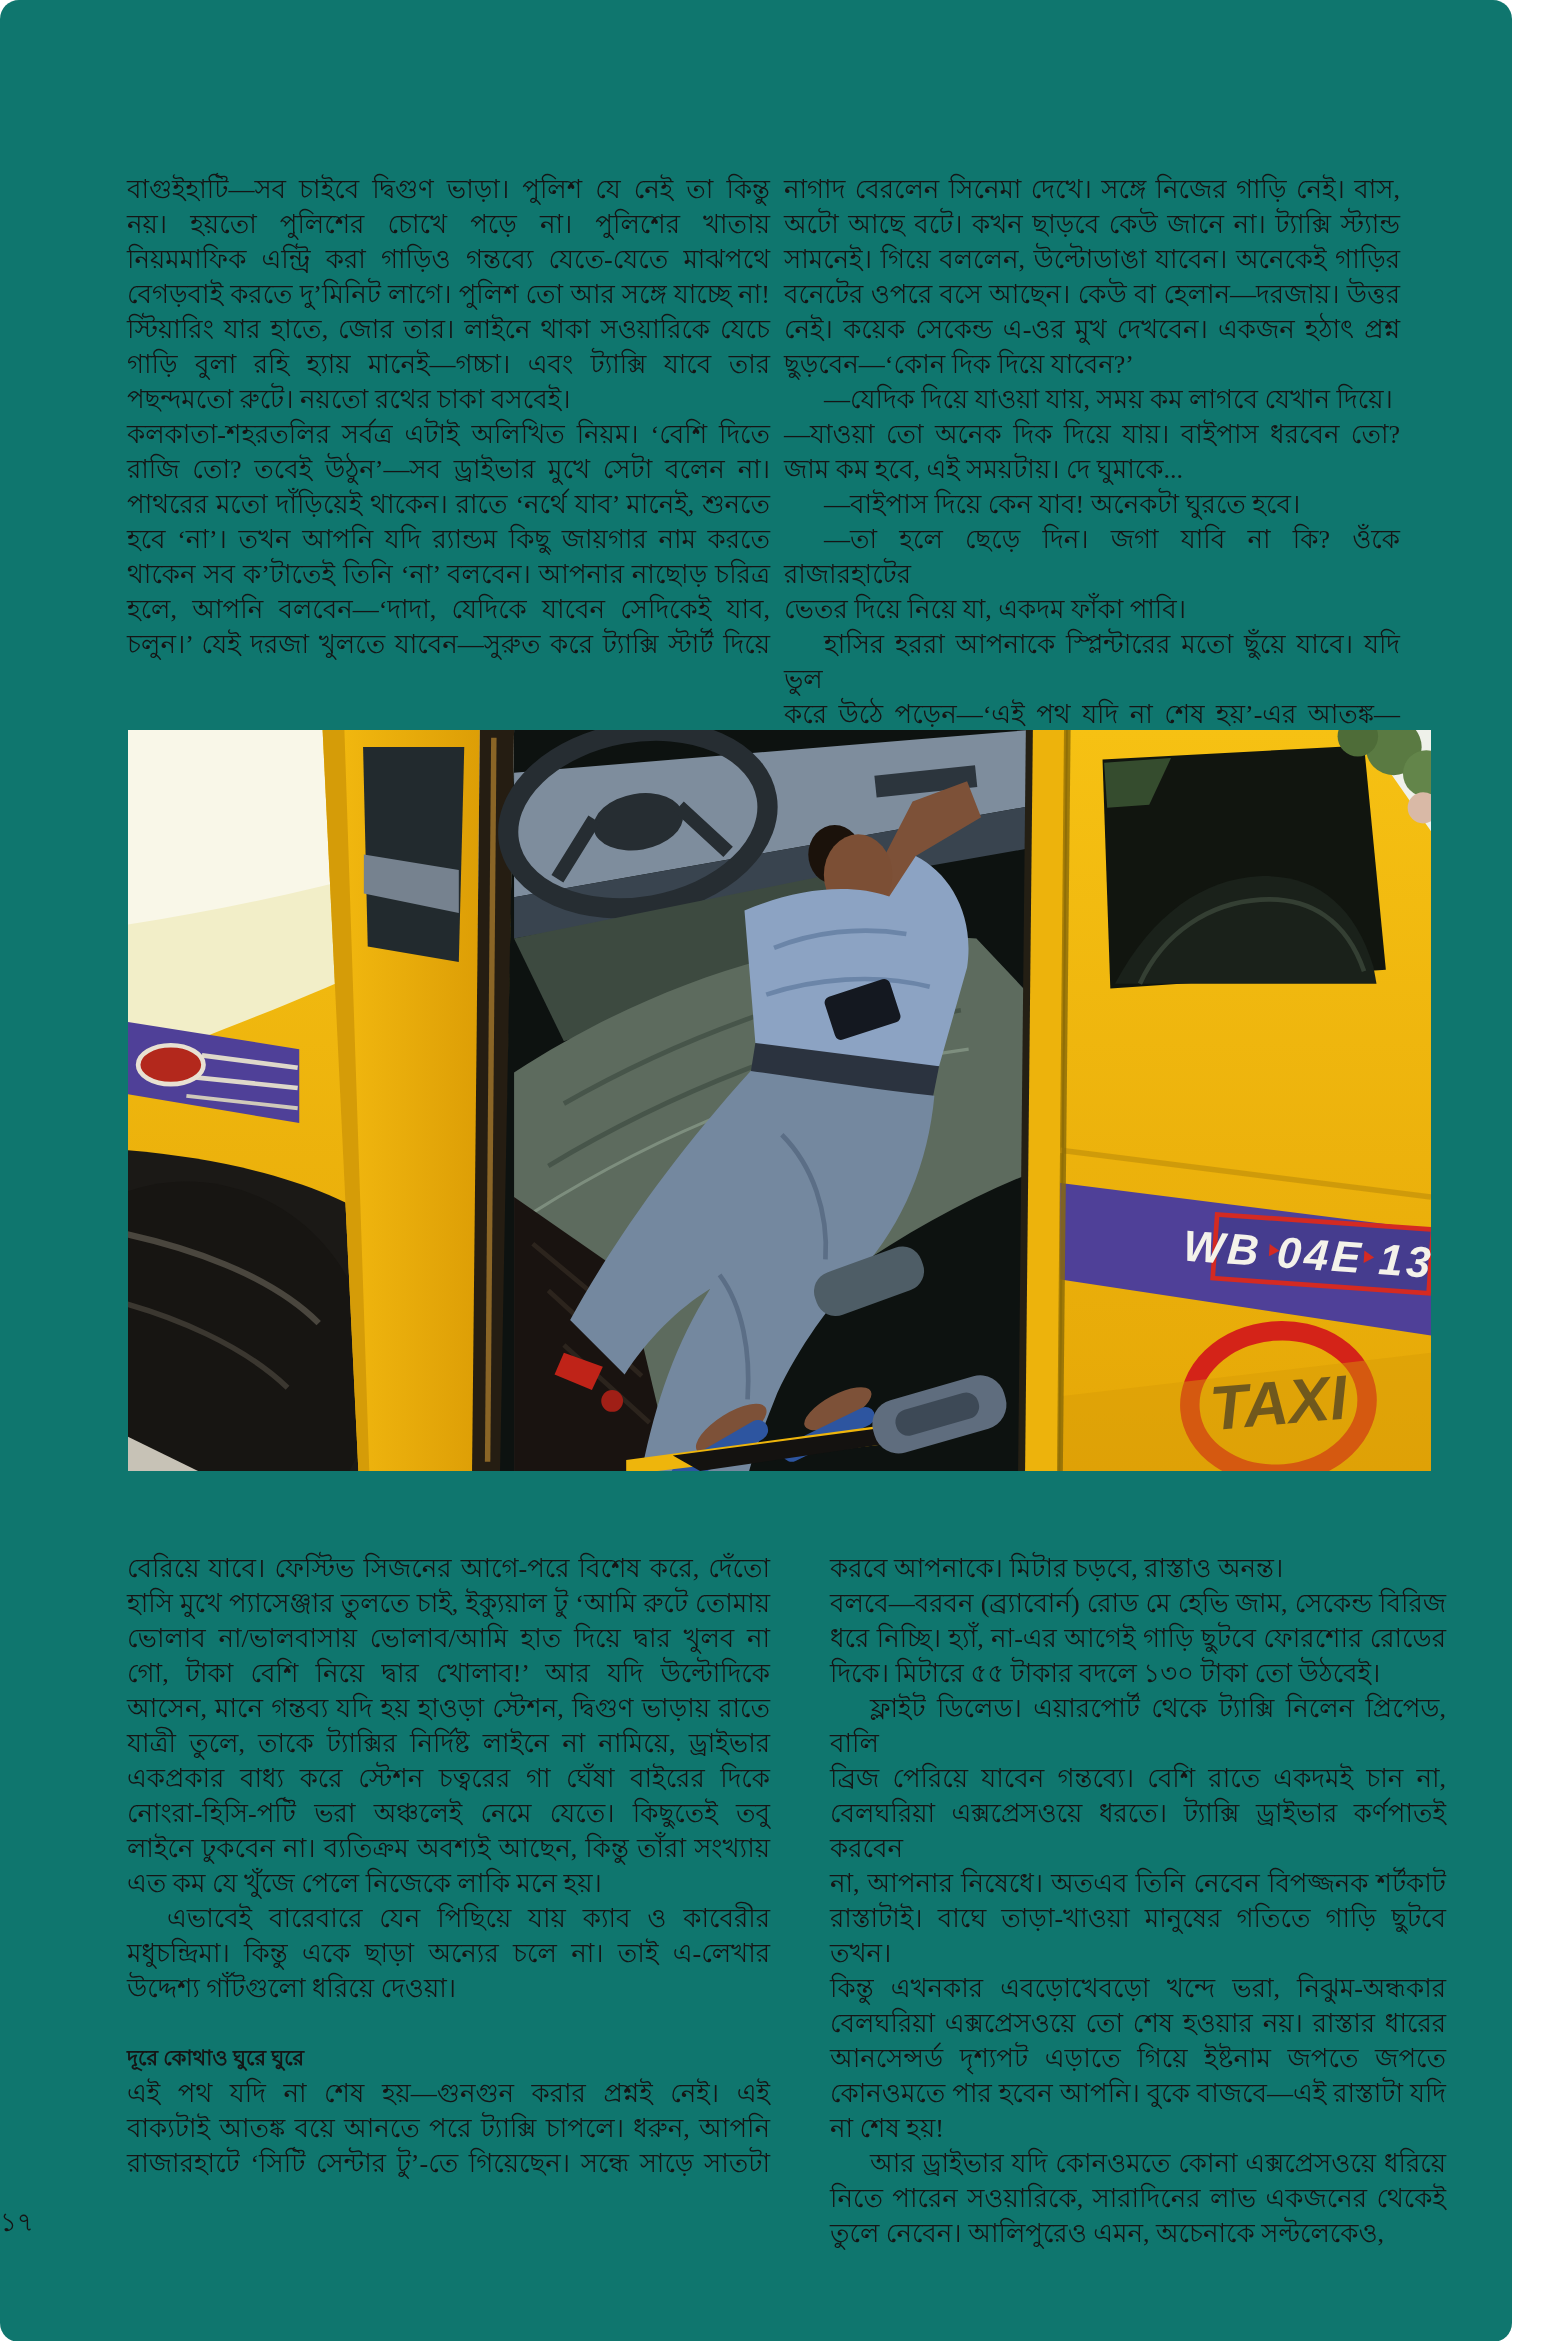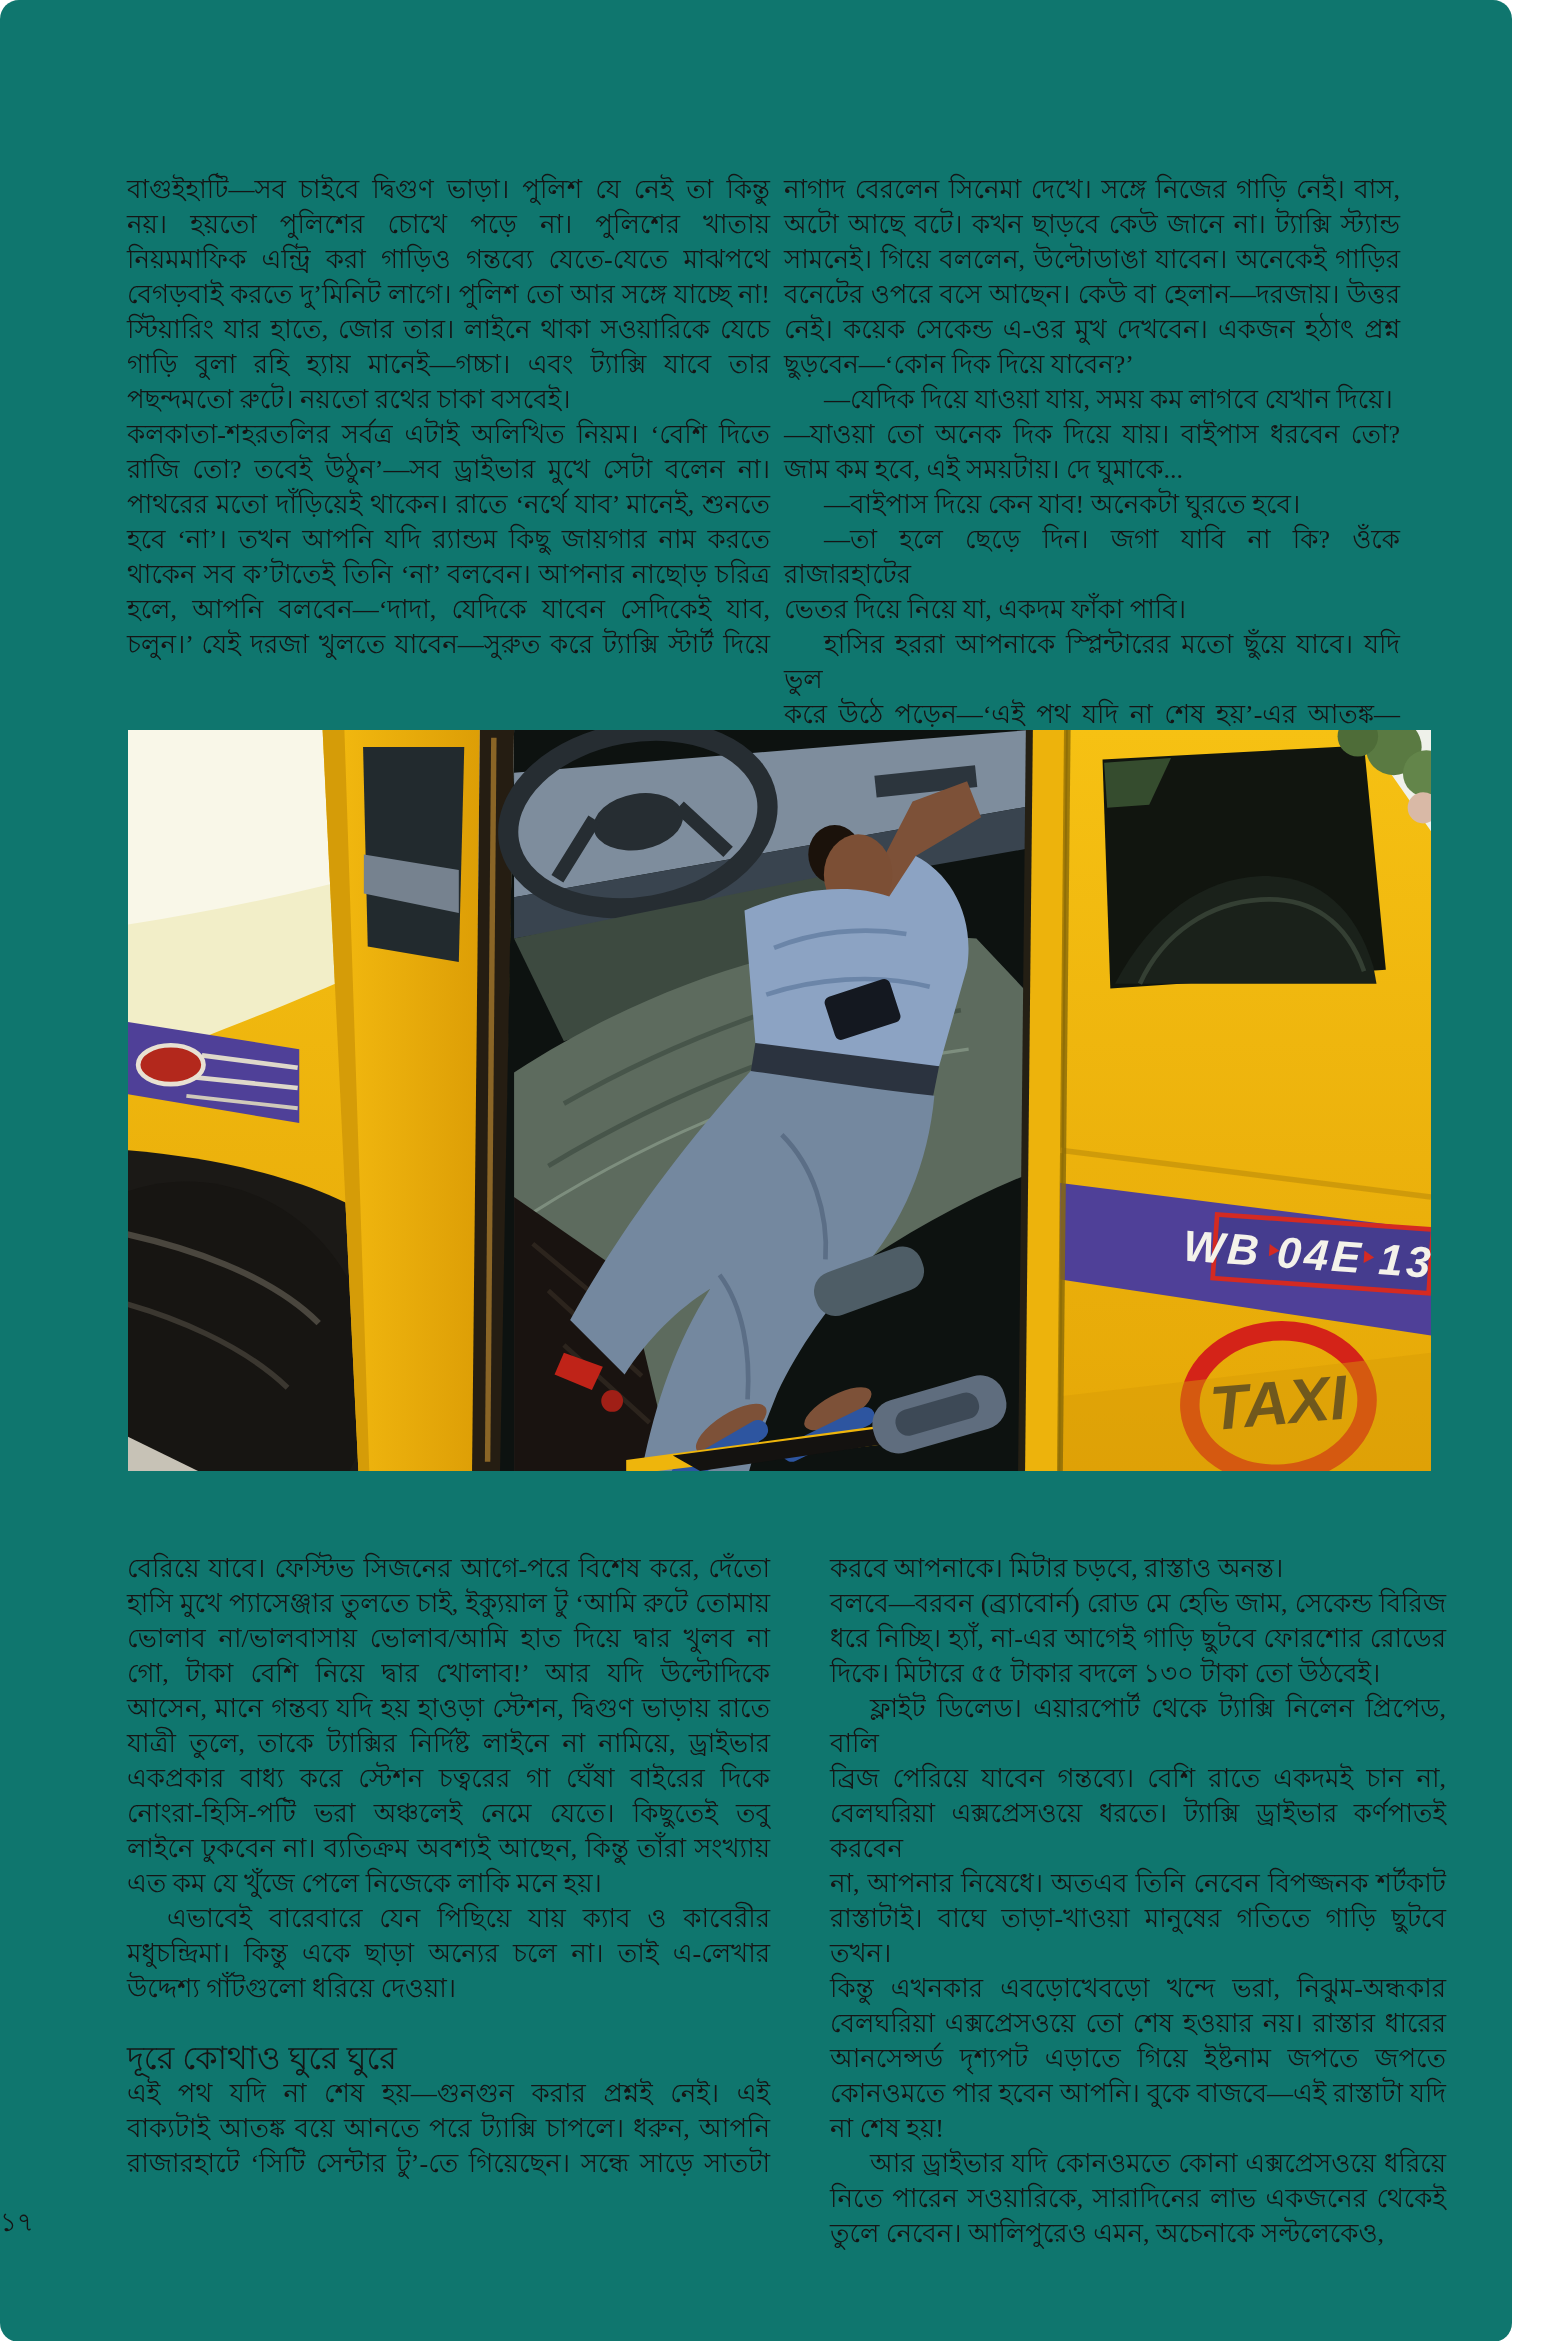--- a/index.html
+++ b/index.html
@@ -7,21 +7,21 @@
         font-family:"Liberation Serif","DejaVu Serif",serif;color:#151515;border-radius:19px;}
   .col{position:absolute;width:643px;}
   #col-tl{left:127px;top:172px;}
   #col-tr{left:784px;top:172px;width:616px;}
   #col-bl{left:127px;top:1551px;}
   #col-br{left:830px;top:1551px;width:616px;}
   .para{margin:0;}
   .line{font-size:26px;line-height:35px;text-align:justify;text-align-last:justify;}
   .line.end{text-align-last:left;}
   .line.indent{text-indent:40px;}
-  .heading{font-size:32px;line-height:35px;font-weight:normal;margin:35px 0 0 0;}
+  .heading{font-size:21px;line-height:35px;font-weight:bold;margin:35px 0 0 0;}
   .pagenum{position:absolute;top:2205px;left:0;width:100%;text-align:left;
            font-size:26px;line-height:35px;}
   .photo{position:absolute;left:128px;top:730px;width:1303px;height:741px;margin:0;}
   .photo svg{display:block;width:100%;height:100%;}
   .plate-text{font-family:"Liberation Sans","DejaVu Sans",sans-serif;font-weight:bold;font-style:italic;
               font-size:56px;letter-spacing:4px;fill:#f4f2ea;}
   .logo-text{font-family:"Liberation Sans","DejaVu Sans",sans-serif;font-weight:bold;font-style:italic;
              font-size:80px;fill:#1d2130;}
 </style>
 </head>

